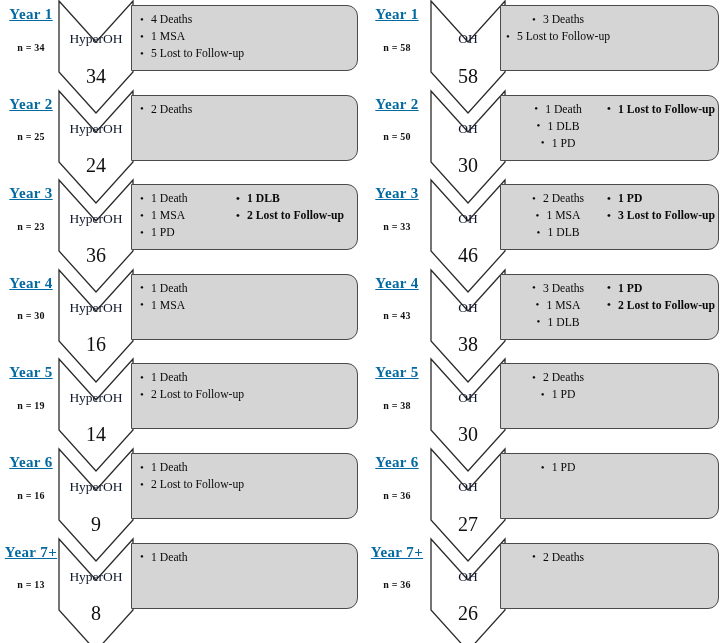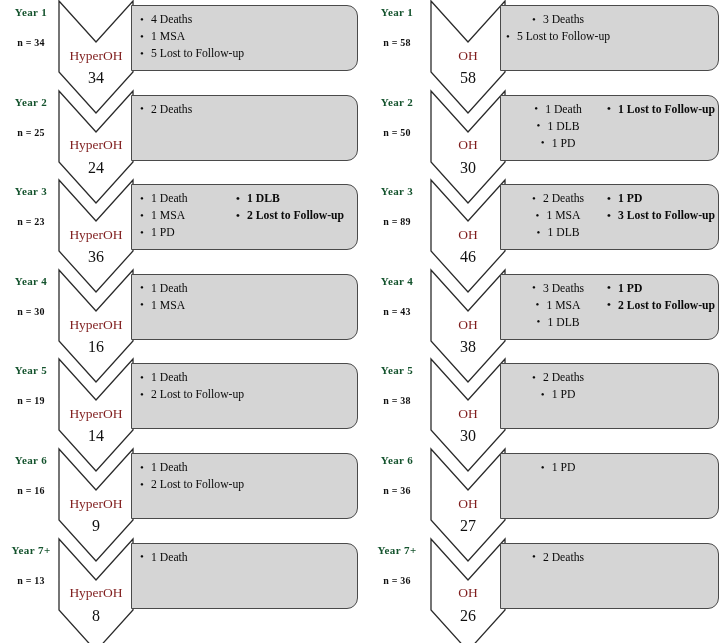--- a/index.html
+++ b/index.html
@@ -19,43 +19,43 @@
   .row{position:absolute;left:0;width:360px;height:89.6px;}
 
   
   .yearblock{
     position:absolute;left:0;top:0;width:62px;height:89.6px;
     display:flex;flex-direction:column;align-items:center;justify-content:flex-start;
     padding-top:6px;box-sizing:border-box;
   }
   .col-right .yearblock{width:74px;}
   .year-title{
-    font-size:11px;font-weight:bold;color:#14532d;
-    letter-spacing:0.4px;white-space:nowrap;line-height:1.1;
+    font-size:15px;font-weight:bold;color:#0369a1;
+    letter-spacing:0.4px;white-space:nowrap;line-height:1.1;text-decoration:underline;
   }
   .year-n{
     font-size:10px;font-weight:bold;color:#101010;
     margin-top:19px;white-space:nowrap;letter-spacing:0.2px;
   }
 
   
   .chev{
     position:absolute;
     left:58px;top:0;width:76px;height:119px;
     overflow:visible;
   }
   .col-right .chev{left:70px;}
   .chev svg{display:block;overflow:visible;}
   .chev-text{
     position:absolute;left:0;top:0;width:76px;height:89.6px;
     display:flex;flex-direction:column;align-items:center;justify-content:flex-end;
     padding-bottom:3px;box-sizing:border-box;pointer-events:none;
   }
-  .chev-label{font-size:13.5px;color:#7f1d1d;line-height:1.12;white-space:nowrap;margin-top:17px;}
-  .chev-count{font-size:16px;color:#101010;line-height:1.1;margin-top:6px;}
+  .chev-label{font-size:13.5px;color:#0f172a;line-height:1.12;white-space:nowrap;margin-top:17px;}
+  .chev-count{font-size:20px;color:#101010;line-height:1.1;margin-top:18px;}
 
   
   .gbox{
     position:absolute;
     left:131px;top:5px;width:227px;height:66px;
     background:#d5d5d5;
     border:1.4px solid #4a4a4a;
     border-radius:0 11px 11px 0;
     box-sizing:border-box;
     padding:5px 18px 4px 8px;
@@ -303,21 +303,21 @@
             </div>
             <div class="bcol c2">
               <div class="bitem">1 Lost to Follow-up</div>
             </div>
           </div>
         </div>
       </div>
       <div class="row" style="top: 179.2px;">
         <div class="yearblock">
           <div class="year-title">Year 3</div>
-          <div class="year-n">n = 89</div>
+          <div class="year-n">n = 33</div>
         </div>
         <div class="chev">
           <svg width="76" height="119" viewBox="0 0 76 119">
             <path d="M 1 1 L 38 42 L 75 1 L 75 72 L 38 113 L 1 72 Z" fill="#ffffff" stroke="#2b2b2b" stroke-width="1.3" stroke-linejoin="miter"></path>
           </svg>
           <div class="chev-text">
             <div class="chev-label">OH</div>
             <div class="chev-count">46</div>
           </div>
         </div>

